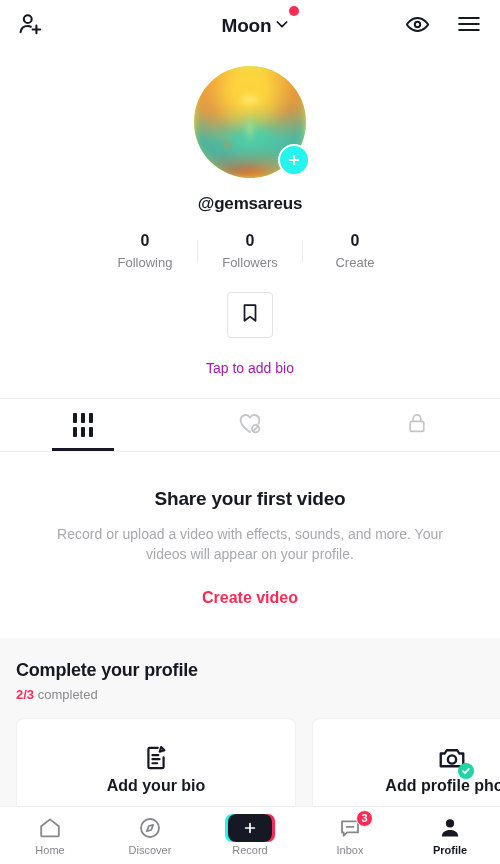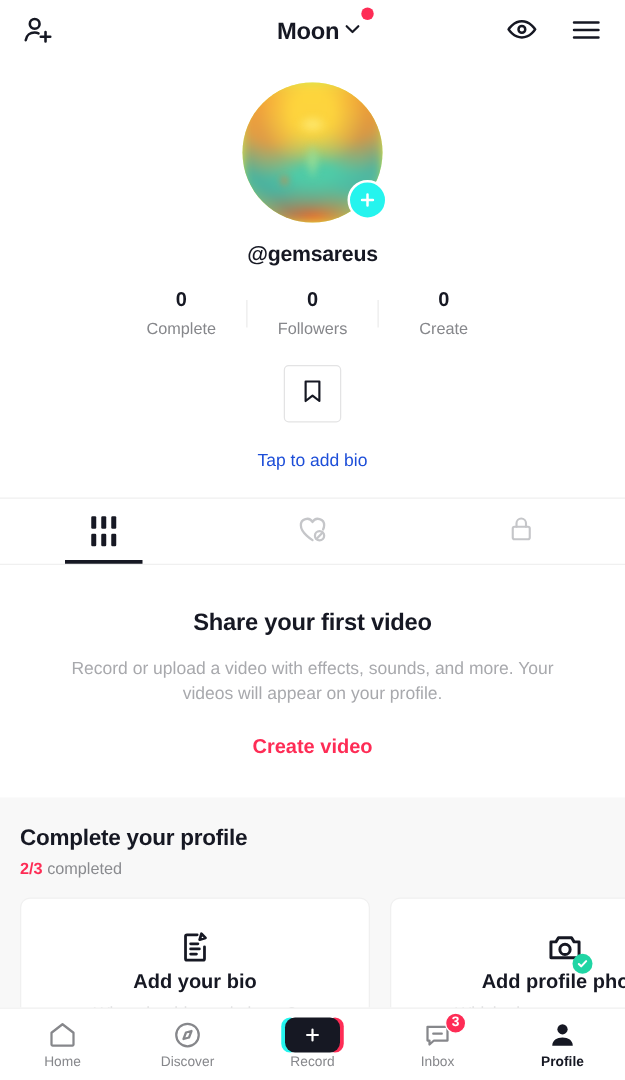--- a/index.html
+++ b/index.html
@@ -95,21 +95,21 @@
     border:1px solid #e3e3e4; border-radius:4px; background:#fff;
     font-size:15px; font-weight:bold; color:#161823;
     display:flex; align-items:center; justify-content:center;
     font-family:"Liberation Sans", sans-serif; cursor:pointer;
   }
   .icon-btn {
     width:46px; height:46px;
     border:1px solid #e3e3e4; border-radius:4px; background:#fff;
     display:flex; align-items:center; justify-content:center; cursor:pointer;
   }
-  .bio-hint { text-align:center; font-size:14px; color:#1d4ed8; margin-top:22px; }
+  .bio-hint { text-align:center; font-size:14px; color:#a21caf; margin-top:22px; }
 
   
   .tabs {
     display:flex; margin-top:22px;
     border-top:1px solid #f0f0f0; border-bottom:1px solid #f0f0f0;
     height:54px;
   }
   .tab { flex:1; display:flex; align-items:center; justify-content:center; position:relative; cursor:pointer; }
   .tab-underline {
     position:absolute; bottom:0; left:50%; transform:translateX(-50%);
@@ -238,21 +238,21 @@
           <path d="M12 5.5v13M5.5 12h13"></path>
         </svg>
       </div>
     </div>
     <div class="handle">@gemsareus</div>
   </div>
 
   <div class="stats">
     <div class="stat">
       <div class="stat-num">0</div>
-      <div class="stat-lbl">Complete</div>
+      <div class="stat-lbl">Following</div>
     </div>
     <div class="stat-div"></div>
     <div class="stat">
       <div class="stat-num">0</div>
       <div class="stat-lbl">Followers</div>
     </div>
     <div class="stat-div"></div>
     <div class="stat">
       <div class="stat-num">0</div>
       <div class="stat-lbl">Create</div>

